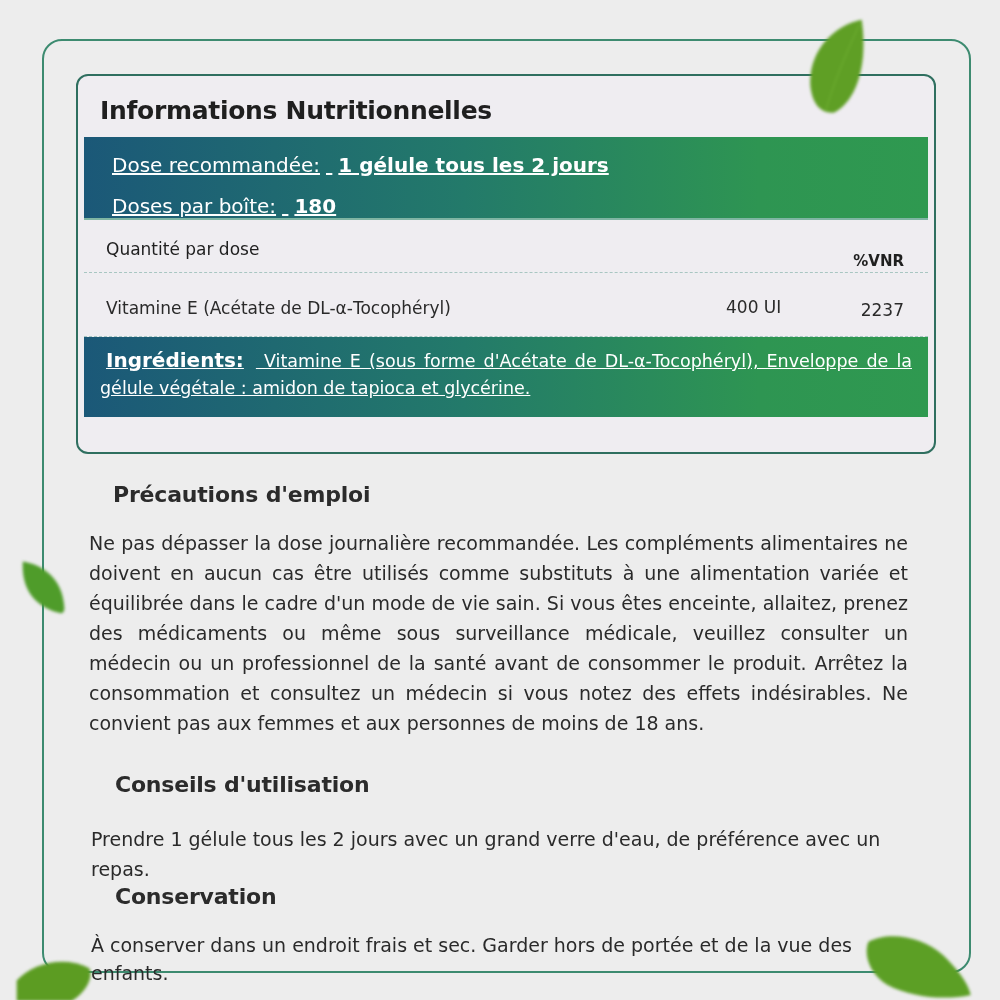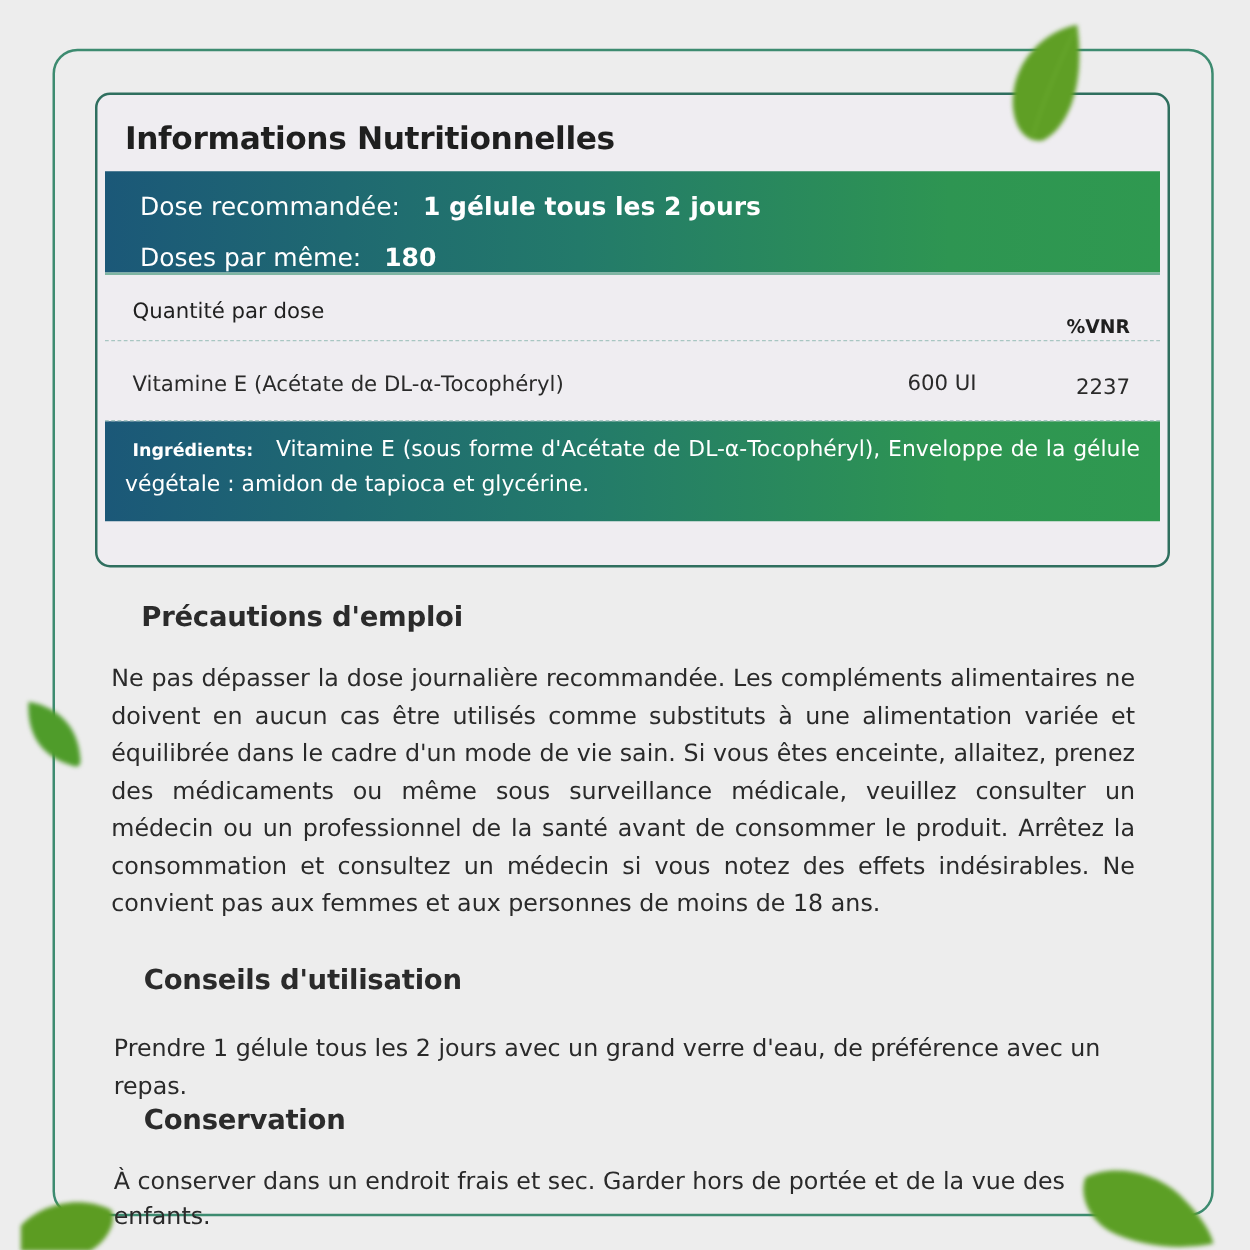--- a/index.html
+++ b/index.html
@@ -30,20 +30,21 @@
       height: 55px;
       padding: 14px 0 0 16px;
       font-size: 25px;
       font-weight: bold;
       color: #1f1f1f;
       letter-spacing: -0.3px;
     }
     .band {
       background: linear-gradient(90deg, #1b5878 0%, #237a6a 45%, #2e9552 80%, #2f9950 100%);
       color: #ffffff;
+      text-decoration: underline;
     }
     .dose-band {
       height: 83px;
       padding: 8px 0 0 16px;
       font-size: 20px;
       line-height: 29px;
       border-bottom: 2px solid #7fb5a3;
     }
     .dose-band b { font-weight: bold; }
     .table-head {
@@ -76,21 +77,21 @@
       padding-top: 10px;
       color: #2a2a2a;
     }
     .ing-band {
       height: 80px;
       padding: 10px 16px 0 16px;
       font-size: 17.5px;
       line-height: 27px;
       text-align: justify;
     }
-    .ing-band b { font-weight: bold; font-size: 14px; }
+    .ing-band b { font-weight: bold; font-size: 20px; }
     .section {
       position: absolute;
       left: 71px;
       width: 843px;
     }
     .section h2 {
       font-size: 22px;
       font-weight: bold;
       color: #2b2b2b;
       letter-spacing: -0.2px;
@@ -120,33 +121,33 @@
 
 <div class="card">
   <div class="card-title">Informations Nutritionnelles</div>
 
   <div class="band dose-band">
     <div>
       <span>Dose recommandée:</span>
       <b>1 gélule tous les 2 jours</b>
     </div>
     <div>
-      <span>Doses par même:</span>
+      <span>Doses par boîte:</span>
       <b>180</b>
     </div>
   </div>
 
   <div class="table-head">
     <span class="th-left">Quantité par dose</span>
     <span class="th-right">%VNR</span>
   </div>
 
   <div class="table-row">
     <span class="td-name">Vitamine E (Acétate de DL-α-Tocophéryl)</span>
-    <span class="td-amt">600 UI</span>
+    <span class="td-amt">400 UI</span>
     <span class="td-vnr">2237</span>
   </div>
 
 
   <div class="band ing-band">
     <b>Ingrédients:</b><span> Vitamine E (sous forme d'Acétate de DL-α-Tocophéryl), Enveloppe de la gélule végétale : amidon de tapioca et glycérine.</span>
   </div>
 </div>
 
 <div class="section s1">

